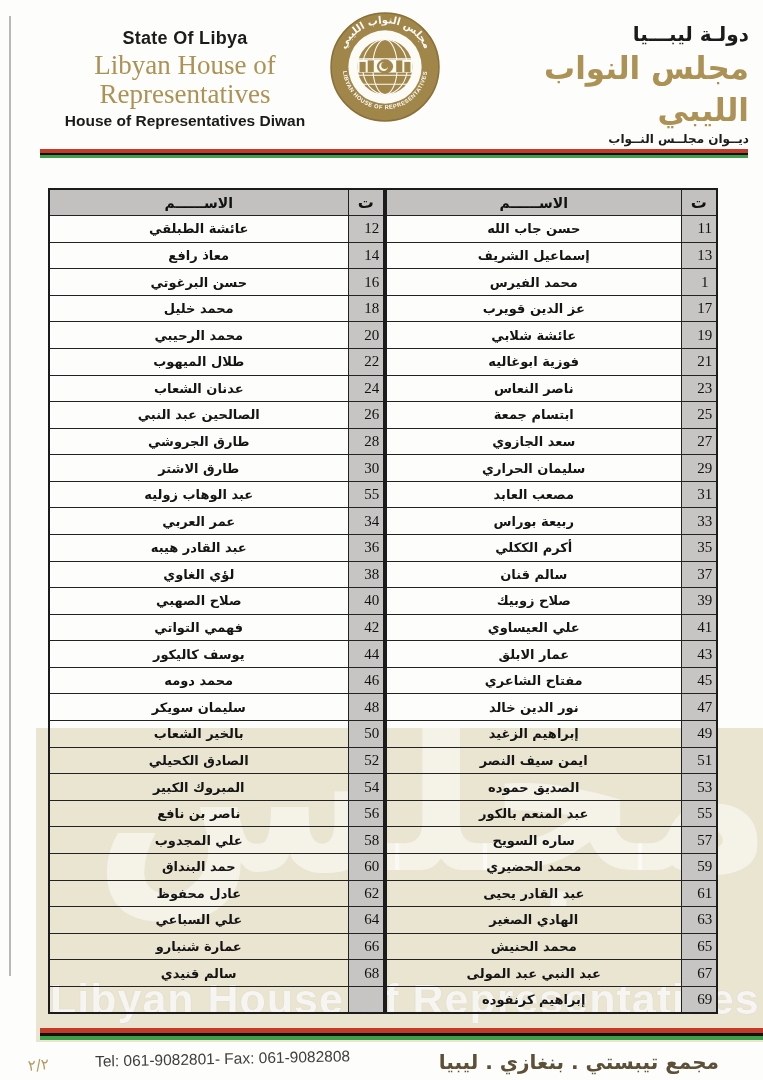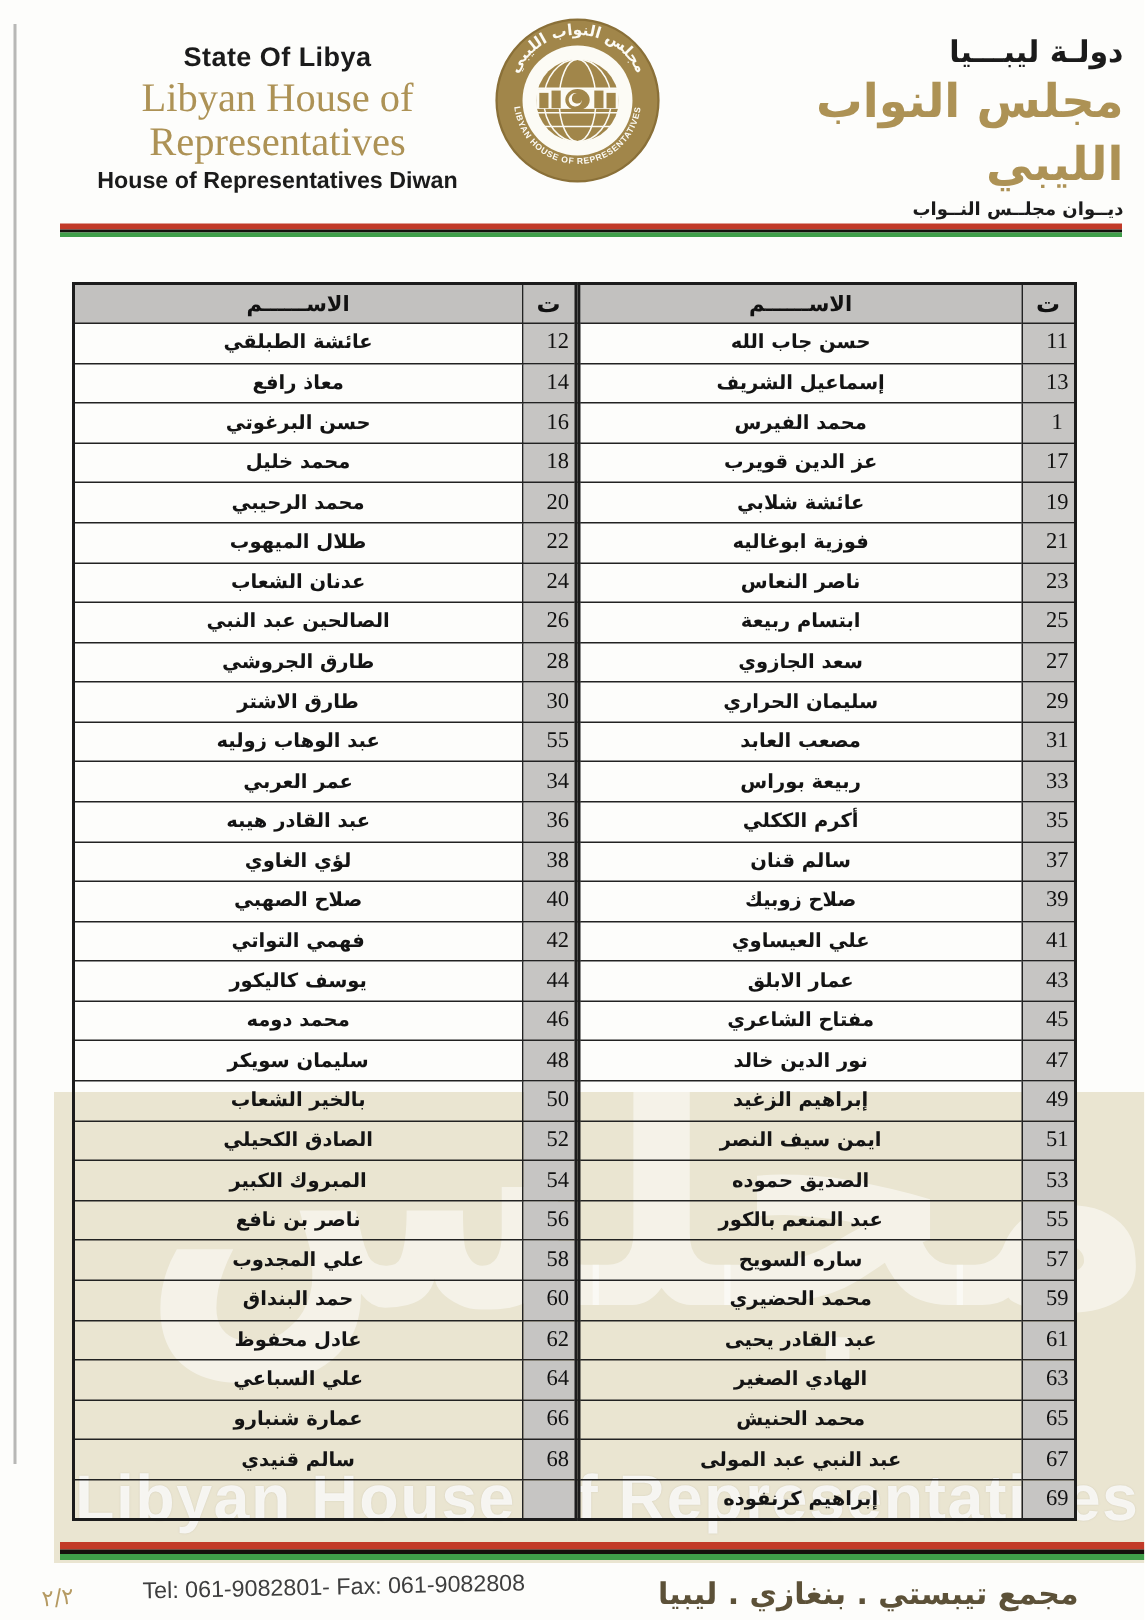--- a/index.html
+++ b/index.html
@@ -163,21 +163,21 @@
           <tr>
             <td class="num">21</td>
             <td class="name">فوزية ابوغاليه</td>
           </tr>
           <tr>
             <td class="num">23</td>
             <td class="name">ناصر النعاس</td>
           </tr>
           <tr>
             <td class="num">25</td>
-            <td class="name">ابتسام ربيعة</td>
+            <td class="name">ابتسام جمعة</td>
           </tr>
           <tr>
             <td class="num">27</td>
             <td class="name">سعد الجازوي</td>
           </tr>
           <tr>
             <td class="num">29</td>
             <td class="name">سليمان الحراري</td>
           </tr>
           <tr>

